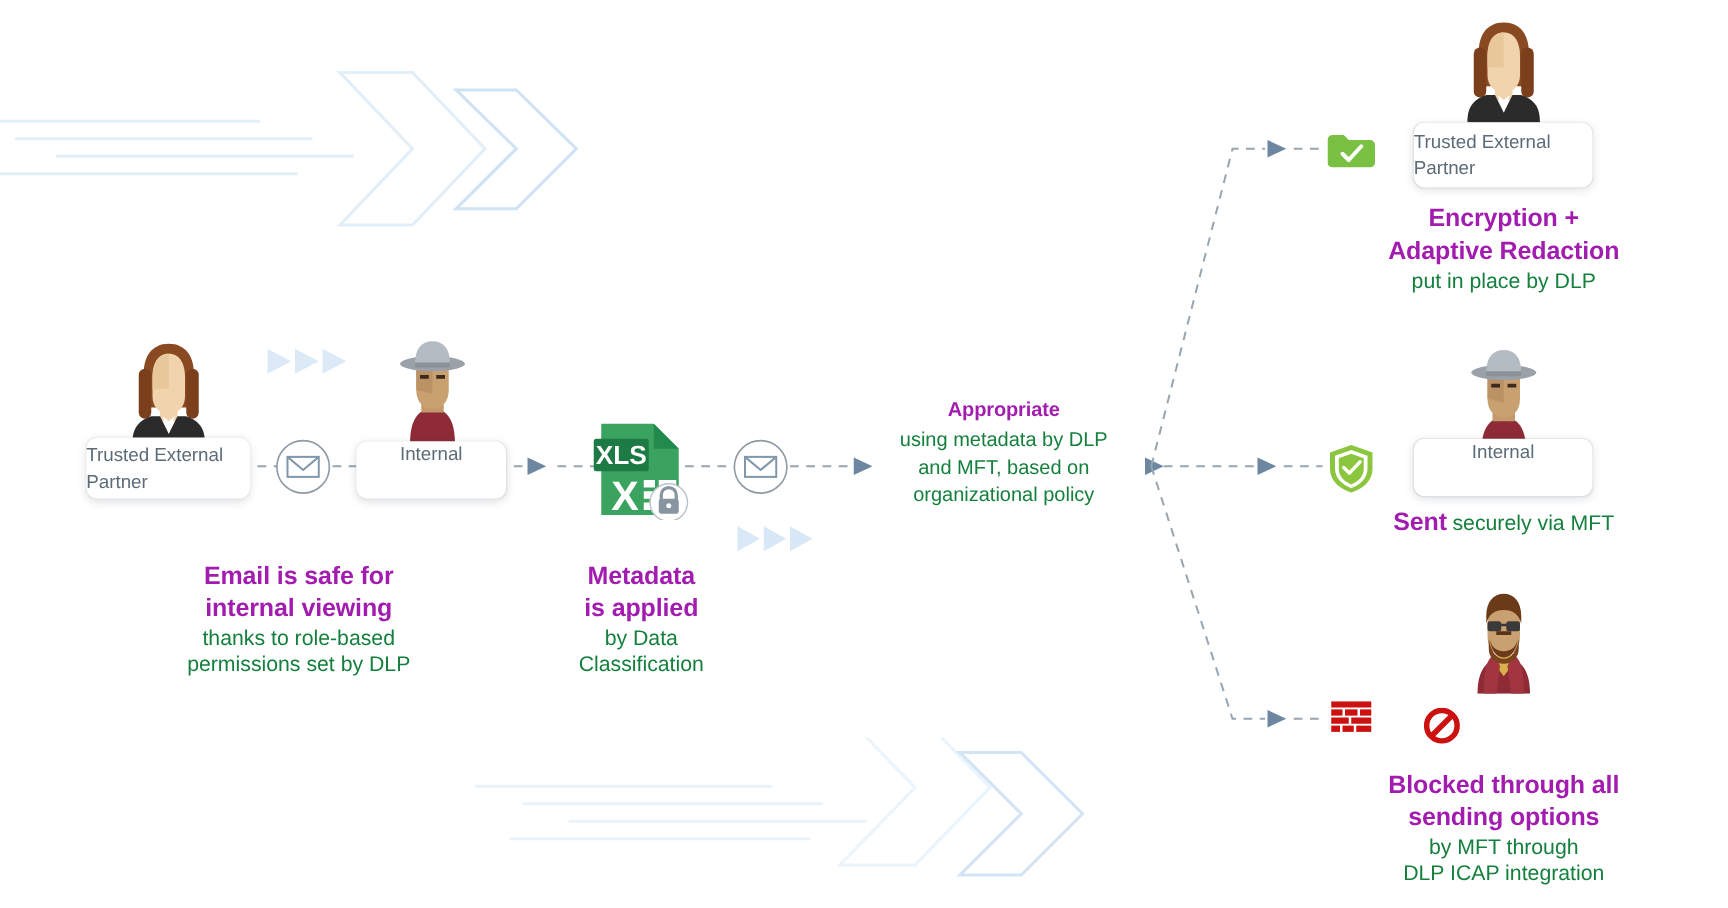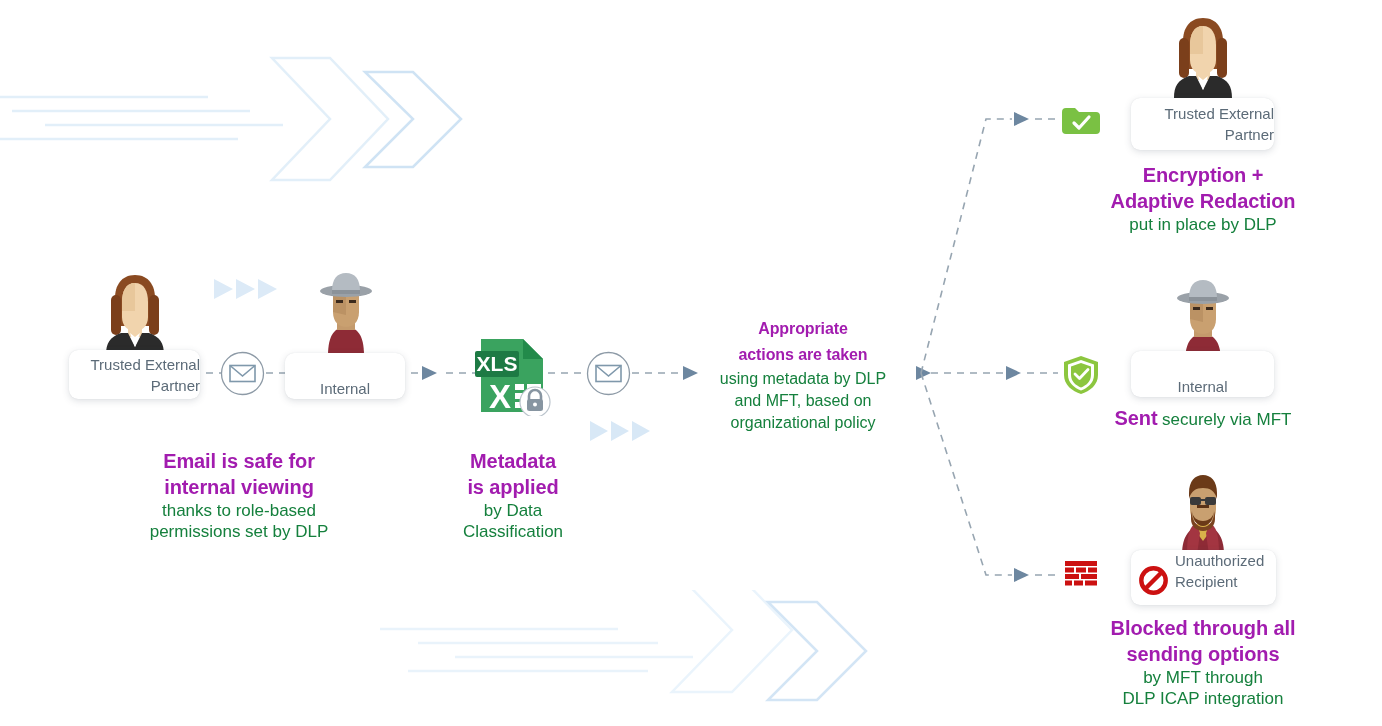--- a/index.html
+++ b/index.html
@@ -38,21 +38,21 @@
   .pill {
     position: absolute;
     background: #ffffff;
     border-radius: 9px;
     box-shadow: 0 2px 7px rgba(60,72,88,0.17), 0 0 1px rgba(60,72,88,0.14);
     color: #5c6b78;
     font-size: 15px;
     line-height: 21px;
     text-align: center;
     display: flex;
-    align-items: flex-end;
+    align-items: flex-start;
     justify-content: center;
     box-sizing: border-box;
   }
   .pill.with-icon {
     justify-content: flex-start;
     padding-left: 44px;
     padding-right: 12px;
   }
 
   
@@ -244,21 +244,20 @@
 
   <div class="caption" style="left:428px; top:448px; width:170px;">
     <span class="head">Metadata</span>
     <span class="head">is applied</span>
     <span class="sub">by Data</span>
     <span class="sub">Classification</span>
   </div>
 
   <div class="caption mid" style="left:703px; top:316px; width:200px;">
     <span class="head">Appropriate</span>
-    <span class="head">actions are taken</span>
     <span class="sub">using metadata by DLP</span>
     <span class="sub">and MFT, based on</span>
     <span class="sub">organizational policy</span>
   </div>
 
   <svg class="abs" style="left:1062px; top:108px;" width="38" height="26" viewBox="0 0 38 26">
     <path d="M0 4 A4 4 0 0 1 4 0 L13 0 L17 4 L34 4 A4 4 0 0 1 38 8 L38 22 A4 4 0 0 1 34 26 L4 26 A4 4 0 0 1 0 22 Z" fill="#7ac143"></path>
     <path d="M12 15 L17 20 L27 9" fill="none" stroke="#ffffff" stroke-width="3.2" stroke-linecap="round" stroke-linejoin="round"></path>
   </svg>
 
@@ -336,24 +335,20 @@
     <path d="M22 41 C22 50 27 57 33 57 C39 57 44 50 44 41 C44 48 39 52 33 52 C27 52 22 48 22 41 Z" fill="#6b3a18"></path>
     <path d="M21 42 C23 53 27 58 33 58 C39 58 43 53 45 42 L45 50 C45 57 40 62 33 62 C26 62 21 57 21 50 Z" fill="#7a4420"></path>
     <rect x="27" y="36" width="12" height="3" fill="#5a3216"></rect>
     <g fill="#3a3a3a">
       <rect x="20" y="28" width="11" height="8" rx="2"></rect>
       <rect x="35" y="28" width="11" height="8" rx="2"></rect>
       <rect x="30" y="30" width="6" height="2"></rect>
     </g>
   </svg>
 
-  <div class="pill with-icon" style="left:1131px; top:550px; width:145px; height:55px; flex-direction:column; align-items:flex-start;">
-    <span>Unauthorized</span>
-    <span>Recipient</span>
-  </div>
 
   <svg class="abs" style="left:1139px; top:566px;" width="29" height="29" viewBox="0 0 29 29">
     <circle cx="14.5" cy="14.5" r="12.2" fill="none" stroke="#cc1111" stroke-width="4.4"></circle>
     <line x1="6" y1="23" x2="23" y2="6" stroke="#cc1111" stroke-width="4.4"></line>
   </svg>
 
   <div class="caption" style="left:1068px; top:615px; width:270px;">
     <span class="head">Blocked through all</span>
     <span class="head">sending options</span>
     <span class="sub">by MFT through</span>

